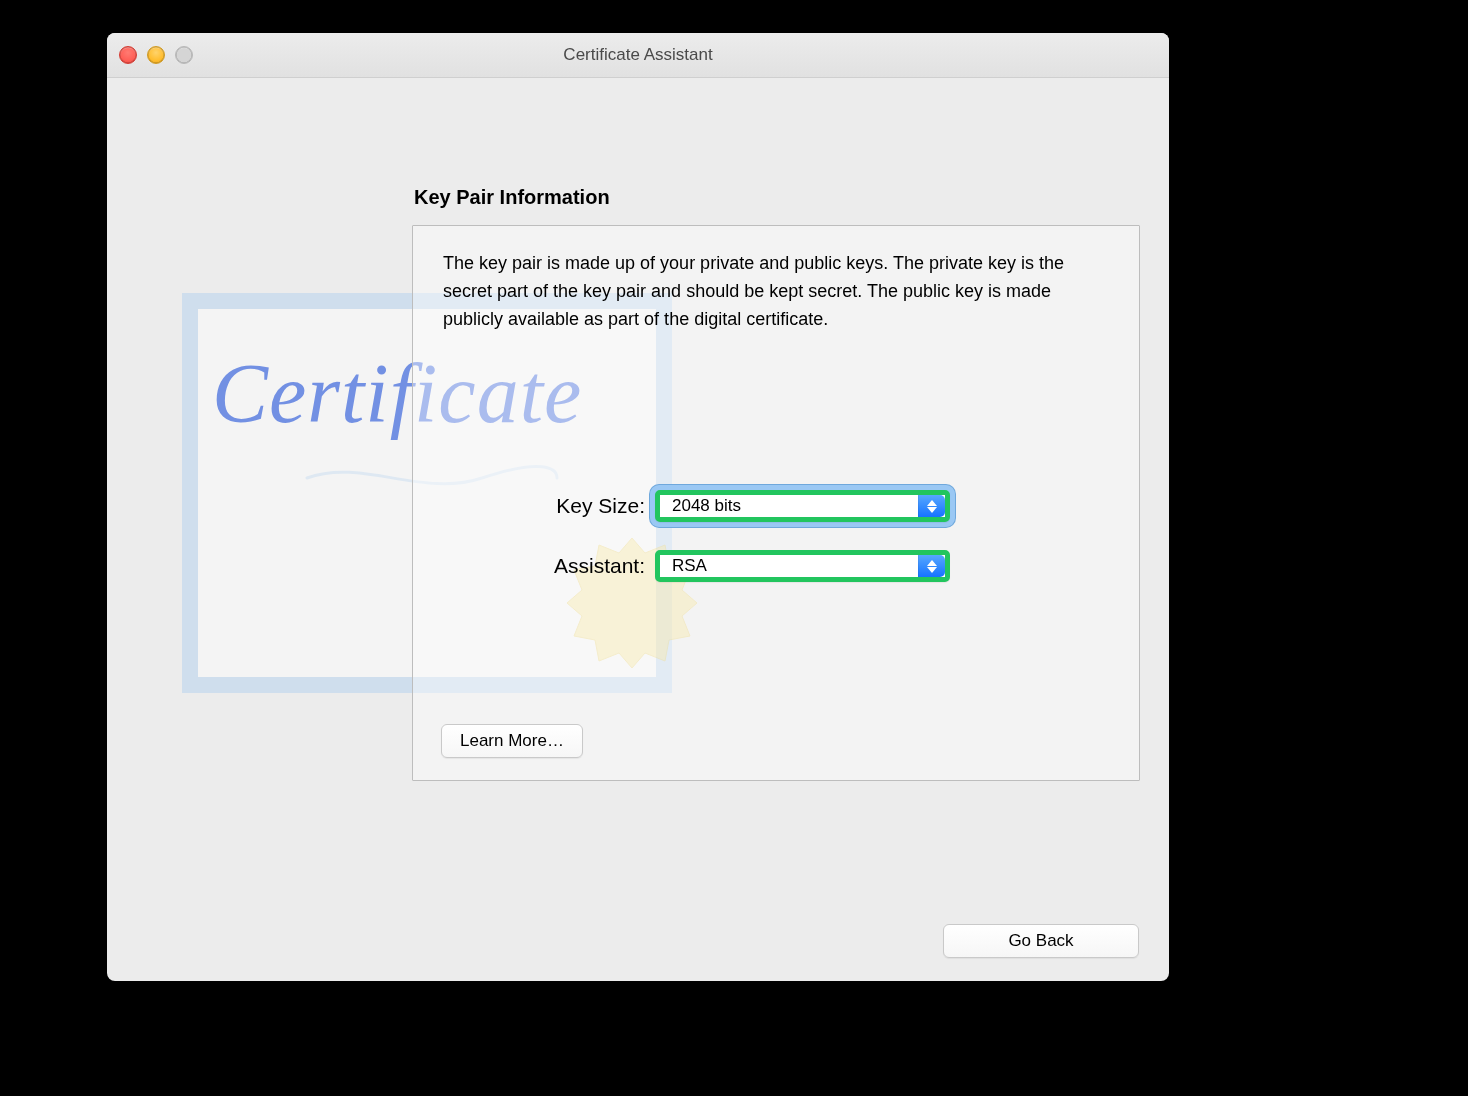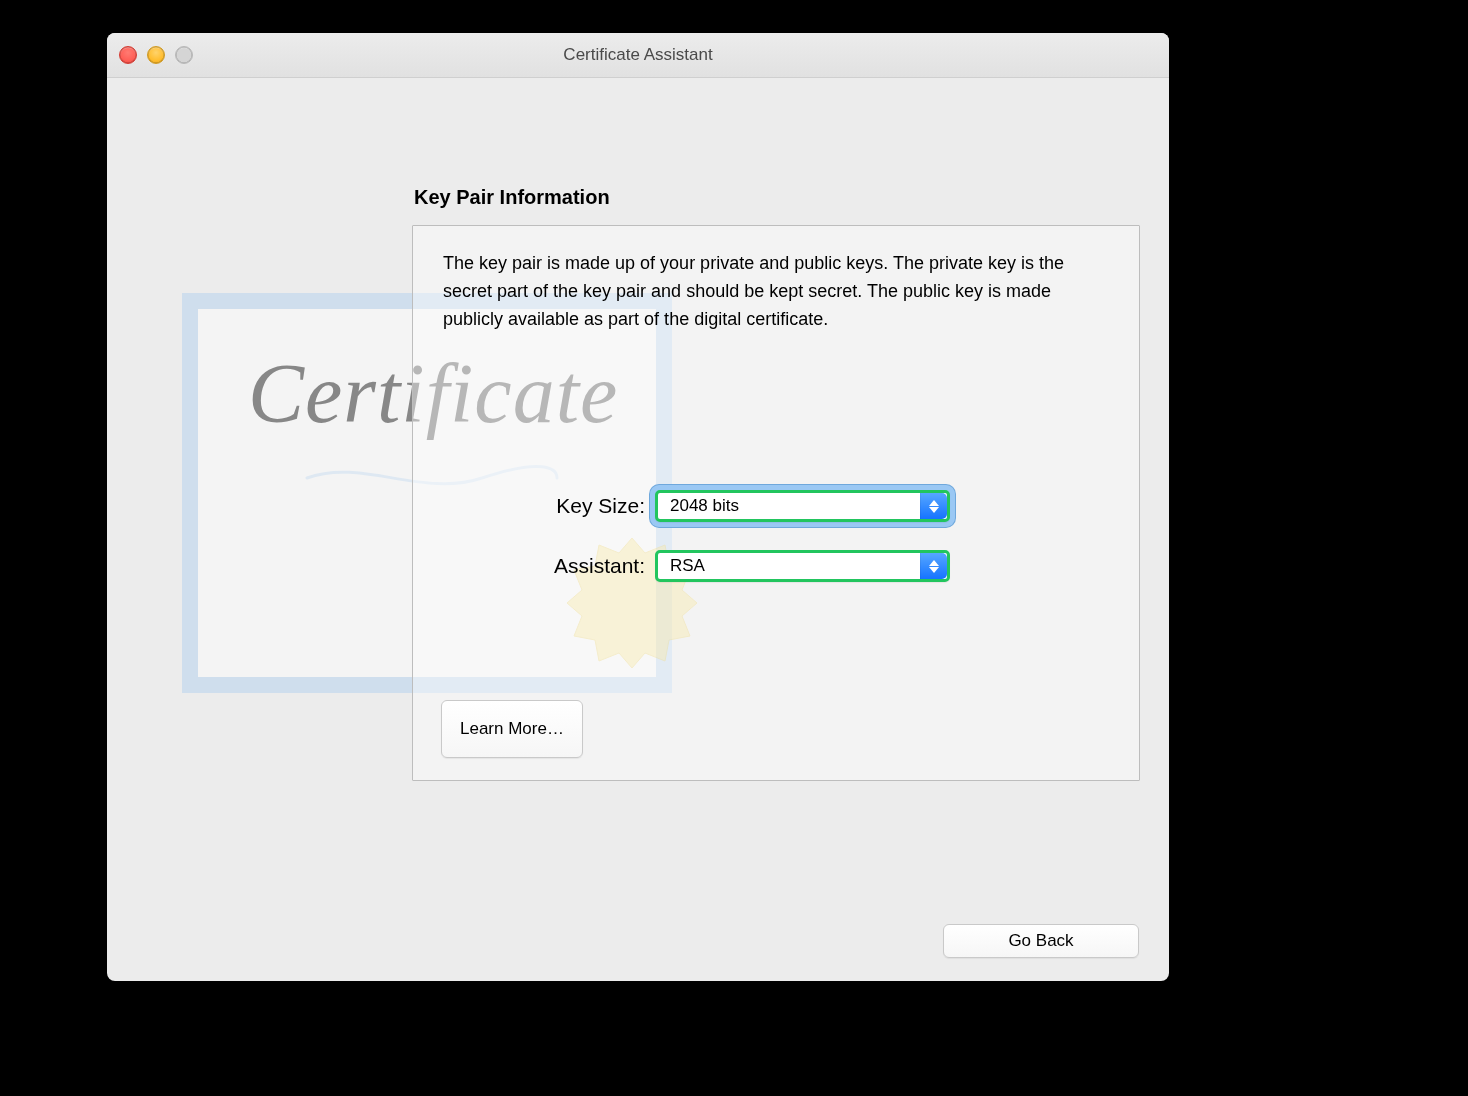--- a/index.html
+++ b/index.html
@@ -79,24 +79,23 @@
     background: #fbfbfb;
     opacity: 0.55;
   }
   .cert-script {
     position: absolute;
     left: 30px;
     top: 52px;
     font-family: "Snell Roundhand", "Brush Script MT", cursive;
     font-size: 84px;
     font-style: italic;
-    color: #404040;
+    color: #1d4ed8;
     opacity: 0.6;
     letter-spacing: 1px;
-    margin-left: 36px;
   }
   .cert-swirl {
     position: absolute;
     left: 120px;
     top: 170px;
     width: 260px;
     height: 30px;
     opacity: 0.35;
   }
   .cert-seal {
@@ -175,21 +174,21 @@
     background: #9ac8f4;
     box-shadow: 0 0 0 1px #6fa8dc;
     z-index: 0;
   }
   .popup {
     position: relative;
     z-index: 1;
     width: 100%;
     height: 100%;
     background: #fff;
-    border: 3px solid #22c55e;
+    border: 5px solid #22c55e;
     border-radius: 5px;
     box-shadow: 0 1px 1px rgba(0,0,0,0.06);
     display: flex;
     align-items: center;
     box-sizing: border-box;
     cursor: default;
   }
   .popup-text {
     flex: 1;
     padding: 0 12px;
@@ -234,21 +233,21 @@
     border: 1px solid #c9c9c9;
     border-radius: 6px;
     font-size: 17px;
     color: #000;
     box-shadow: 0 1px 1px rgba(0,0,0,0.06);
     display: inline-flex;
     align-items: center;
     justify-content: center;
     cursor: default;
   }
-  .mac-btn.small { min-width: 0; padding: 12px 18px; }
+  .mac-btn.small { min-width: 0; padding: 0 18px; }
 </style>
 </head>
 <body>
 
 <div class="window">
 
   <div class="titlebar">
     <div class="traffic-lights">
       <div class="tl close"></div>
       <div class="tl min"></div>

